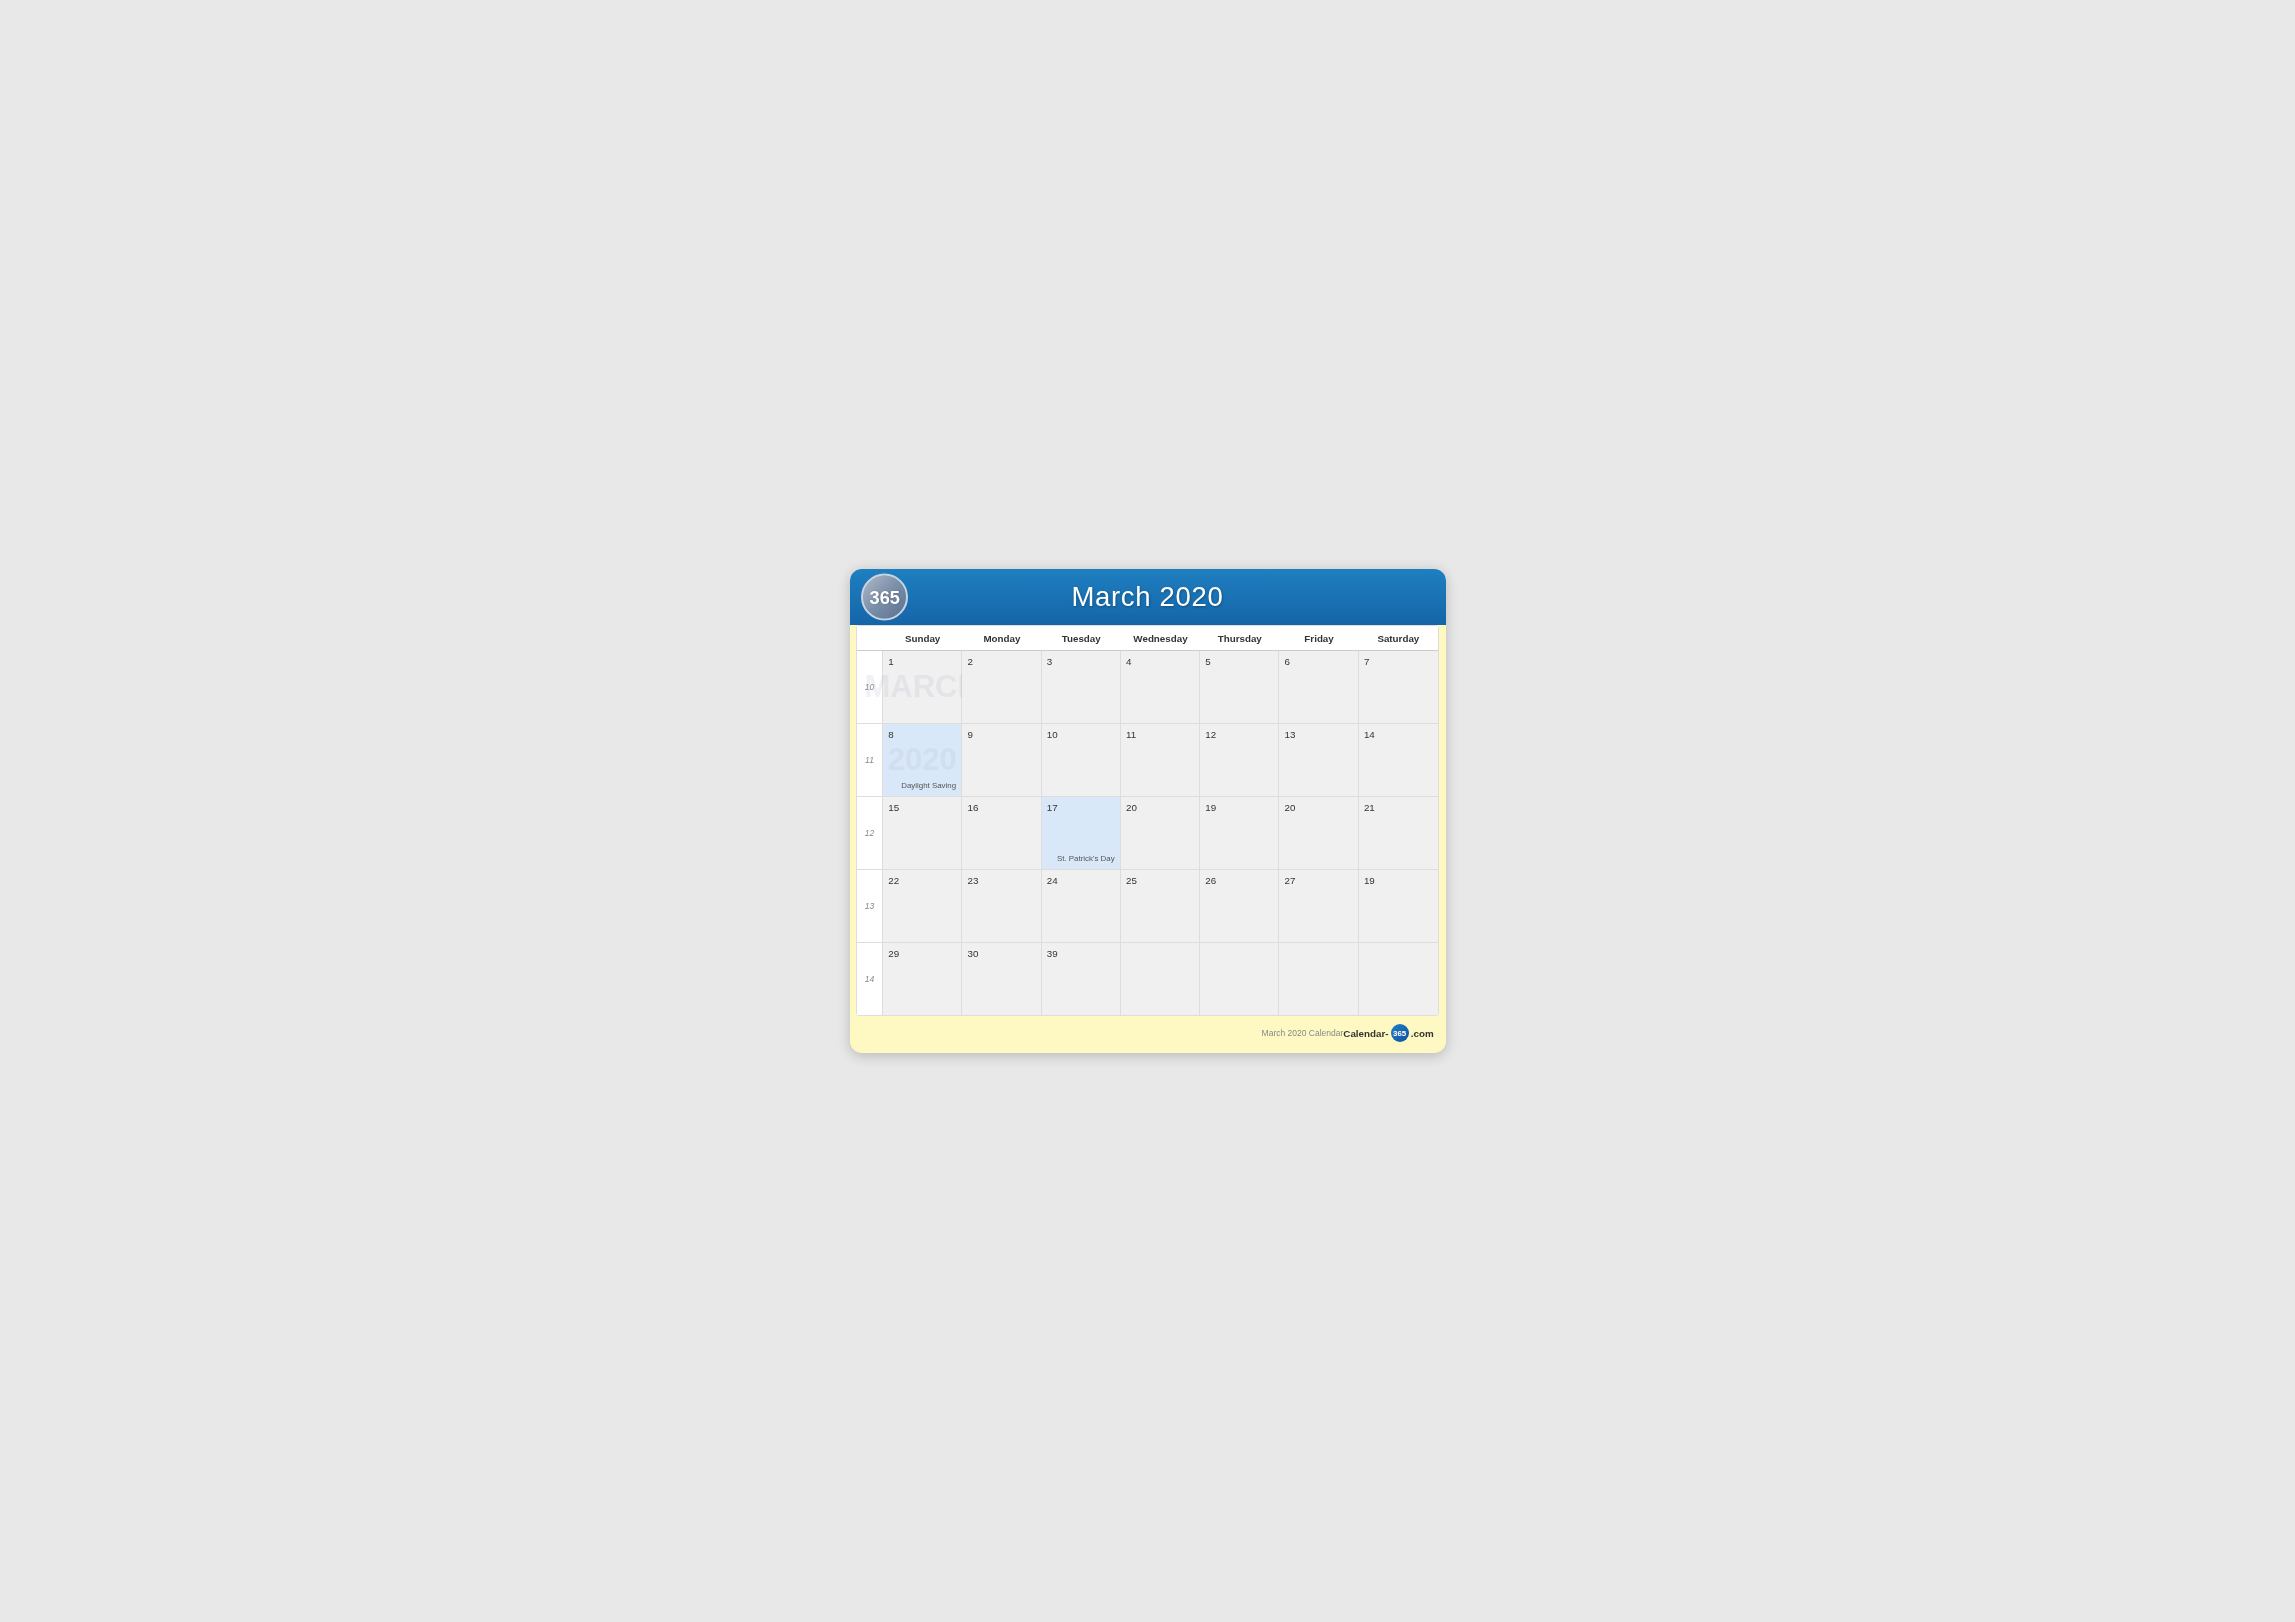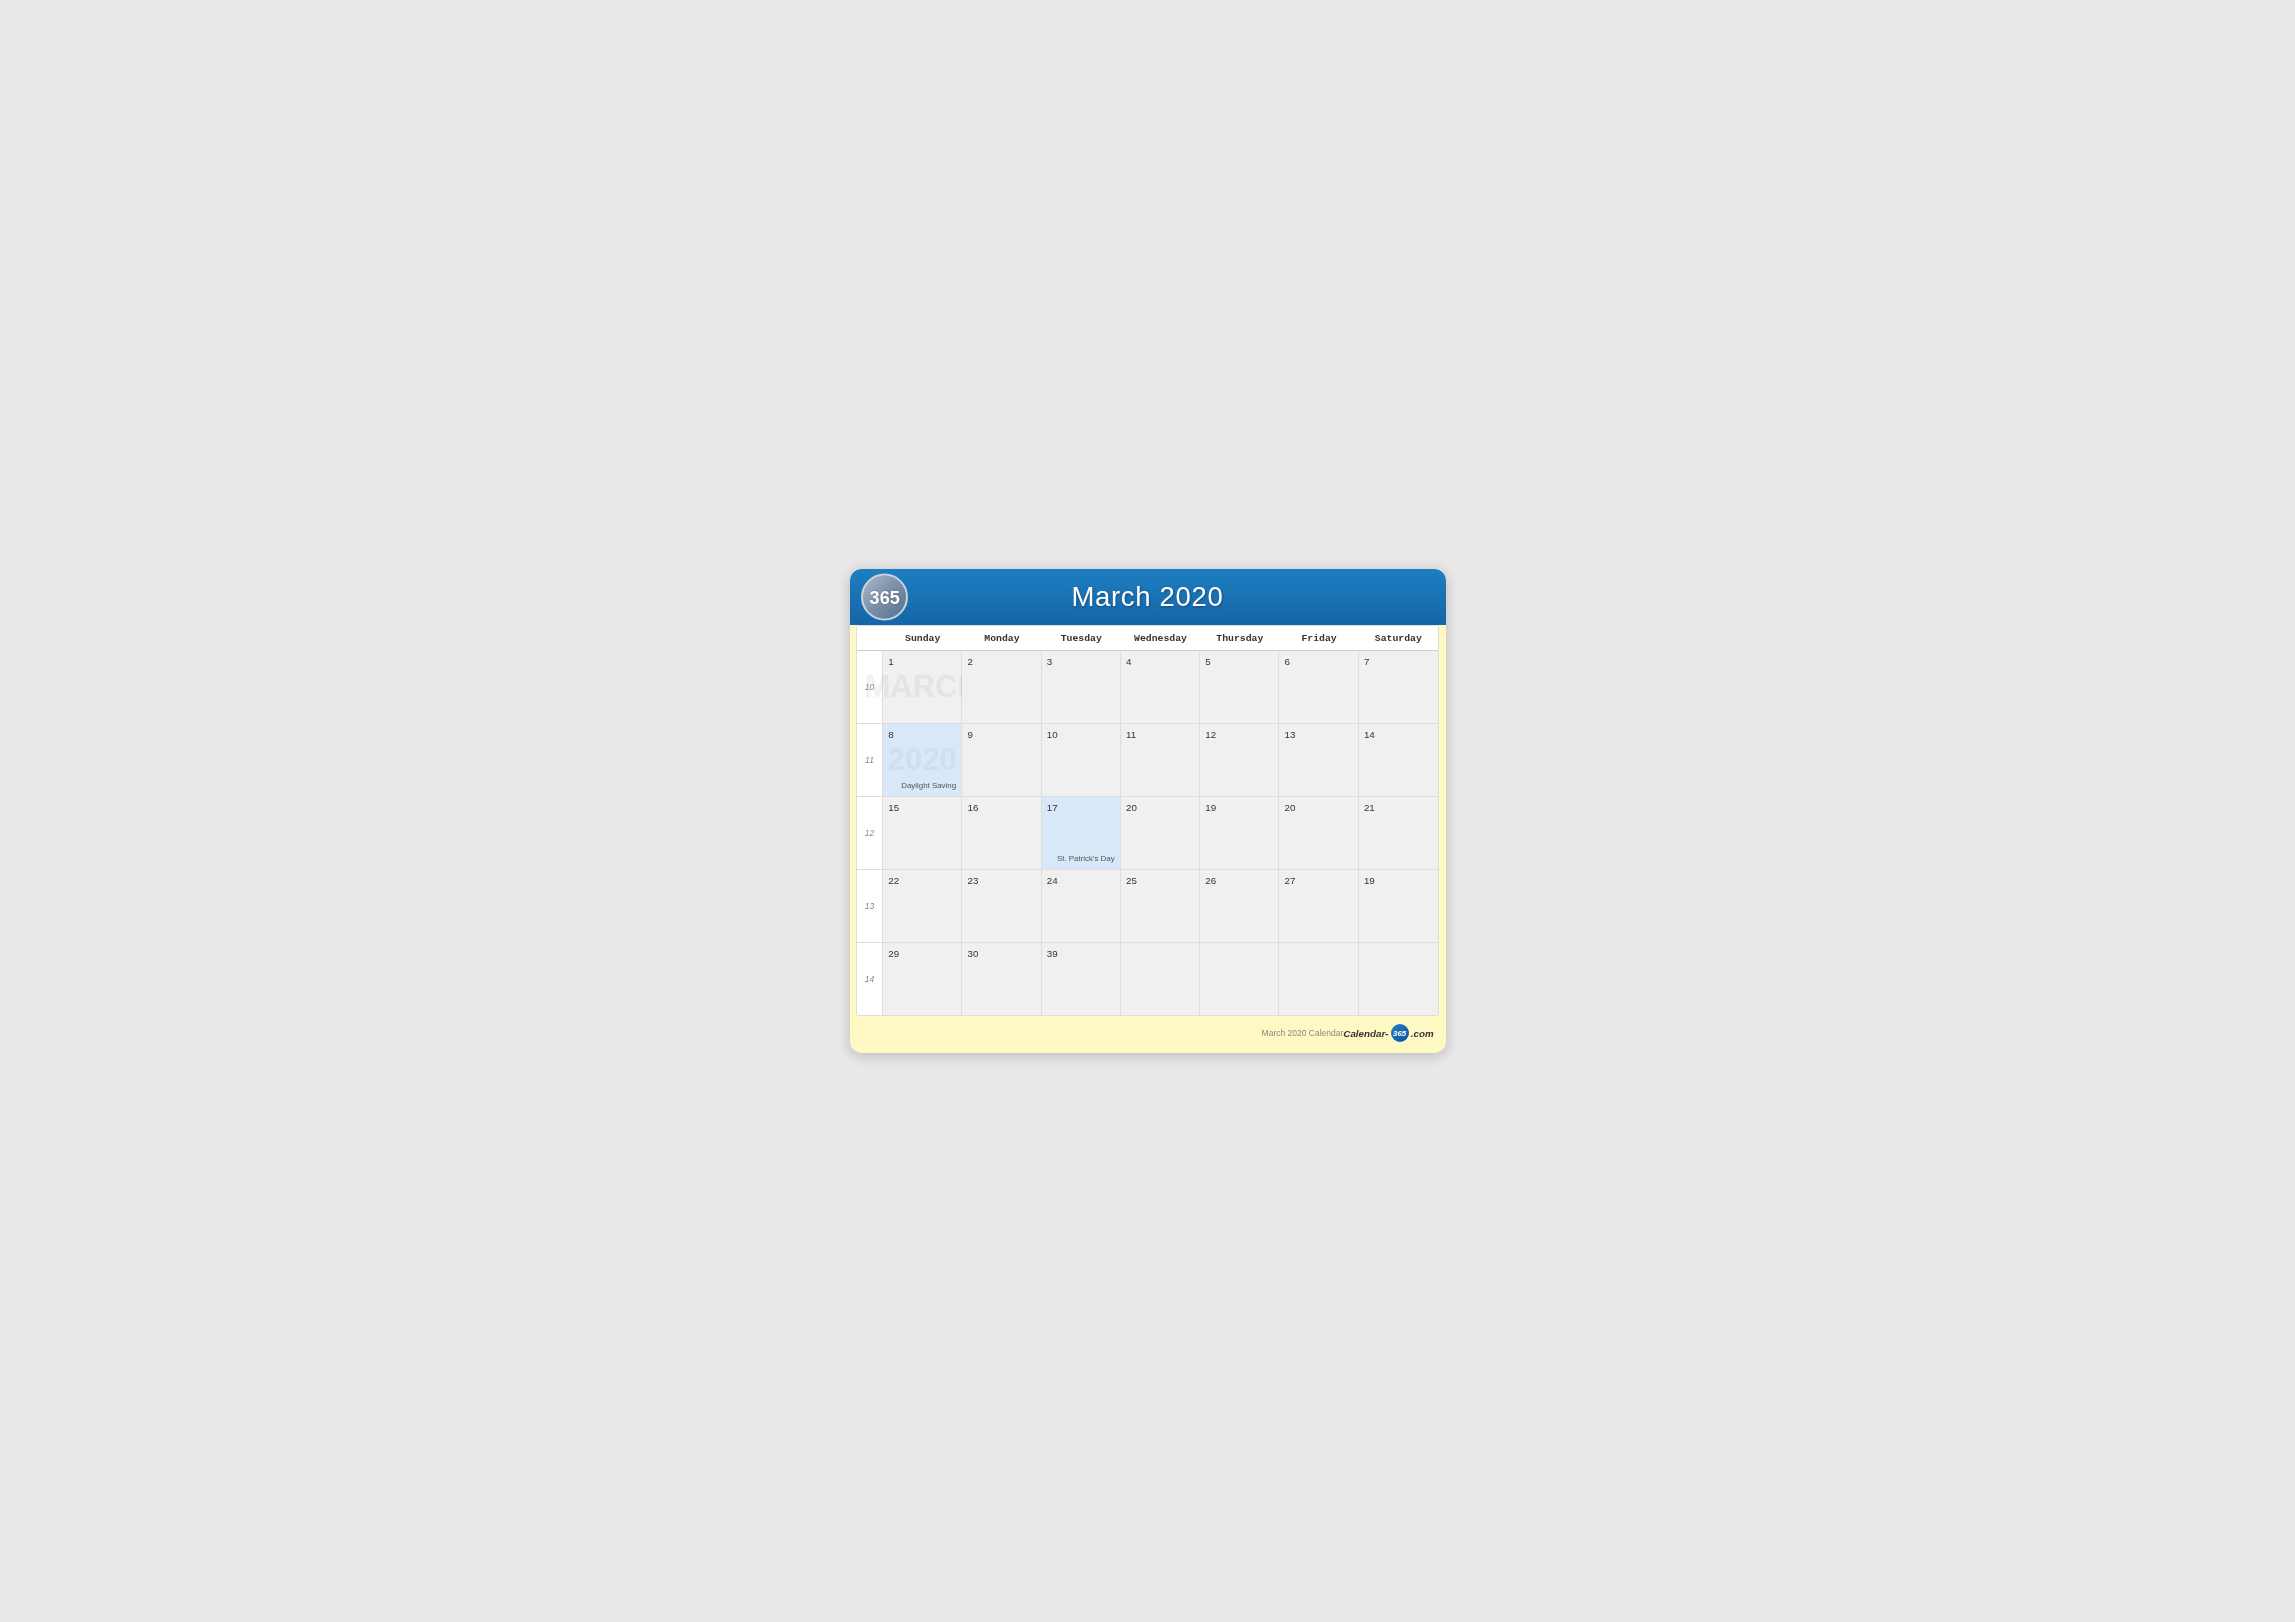--- a/index.html
+++ b/index.html
@@ -69,21 +69,20 @@
     .week-num-header {
       background: #fff;
     }
     .day-header {
       padding: 6.5px 0;
       text-align: center;
       font-weight: bold;
       font-size: 9.8px;
       color: #333;
       background: #fff;
-      font-family: Liberation Mono, monospace;
     }
     .calendar-body {
       display: flex;
       flex-direction: column;
     }
     .calendar-row {
       display: grid;
       grid-template-columns: 26px repeat(7, 1fr);
       border-bottom: 0.7px solid #ddd;
       min-height: 72px;
@@ -151,21 +150,20 @@
     .footer-left {
       font-size: 8.5px;
       color: #888;
     }
     .footer-right {
       display: flex;
       align-items: center;
       font-size: 9.8px;
       font-weight: bold;
       color: #333;
-      font-style: italic;
     }
     .footer-badge {
       display: inline-flex;
       align-items: center;
       justify-content: center;
       background: linear-gradient(135deg, #2080c8, #1050a0);
       color: #fff;
       border-radius: 50%;
       width: 18.3px;
       height: 18.3px;

